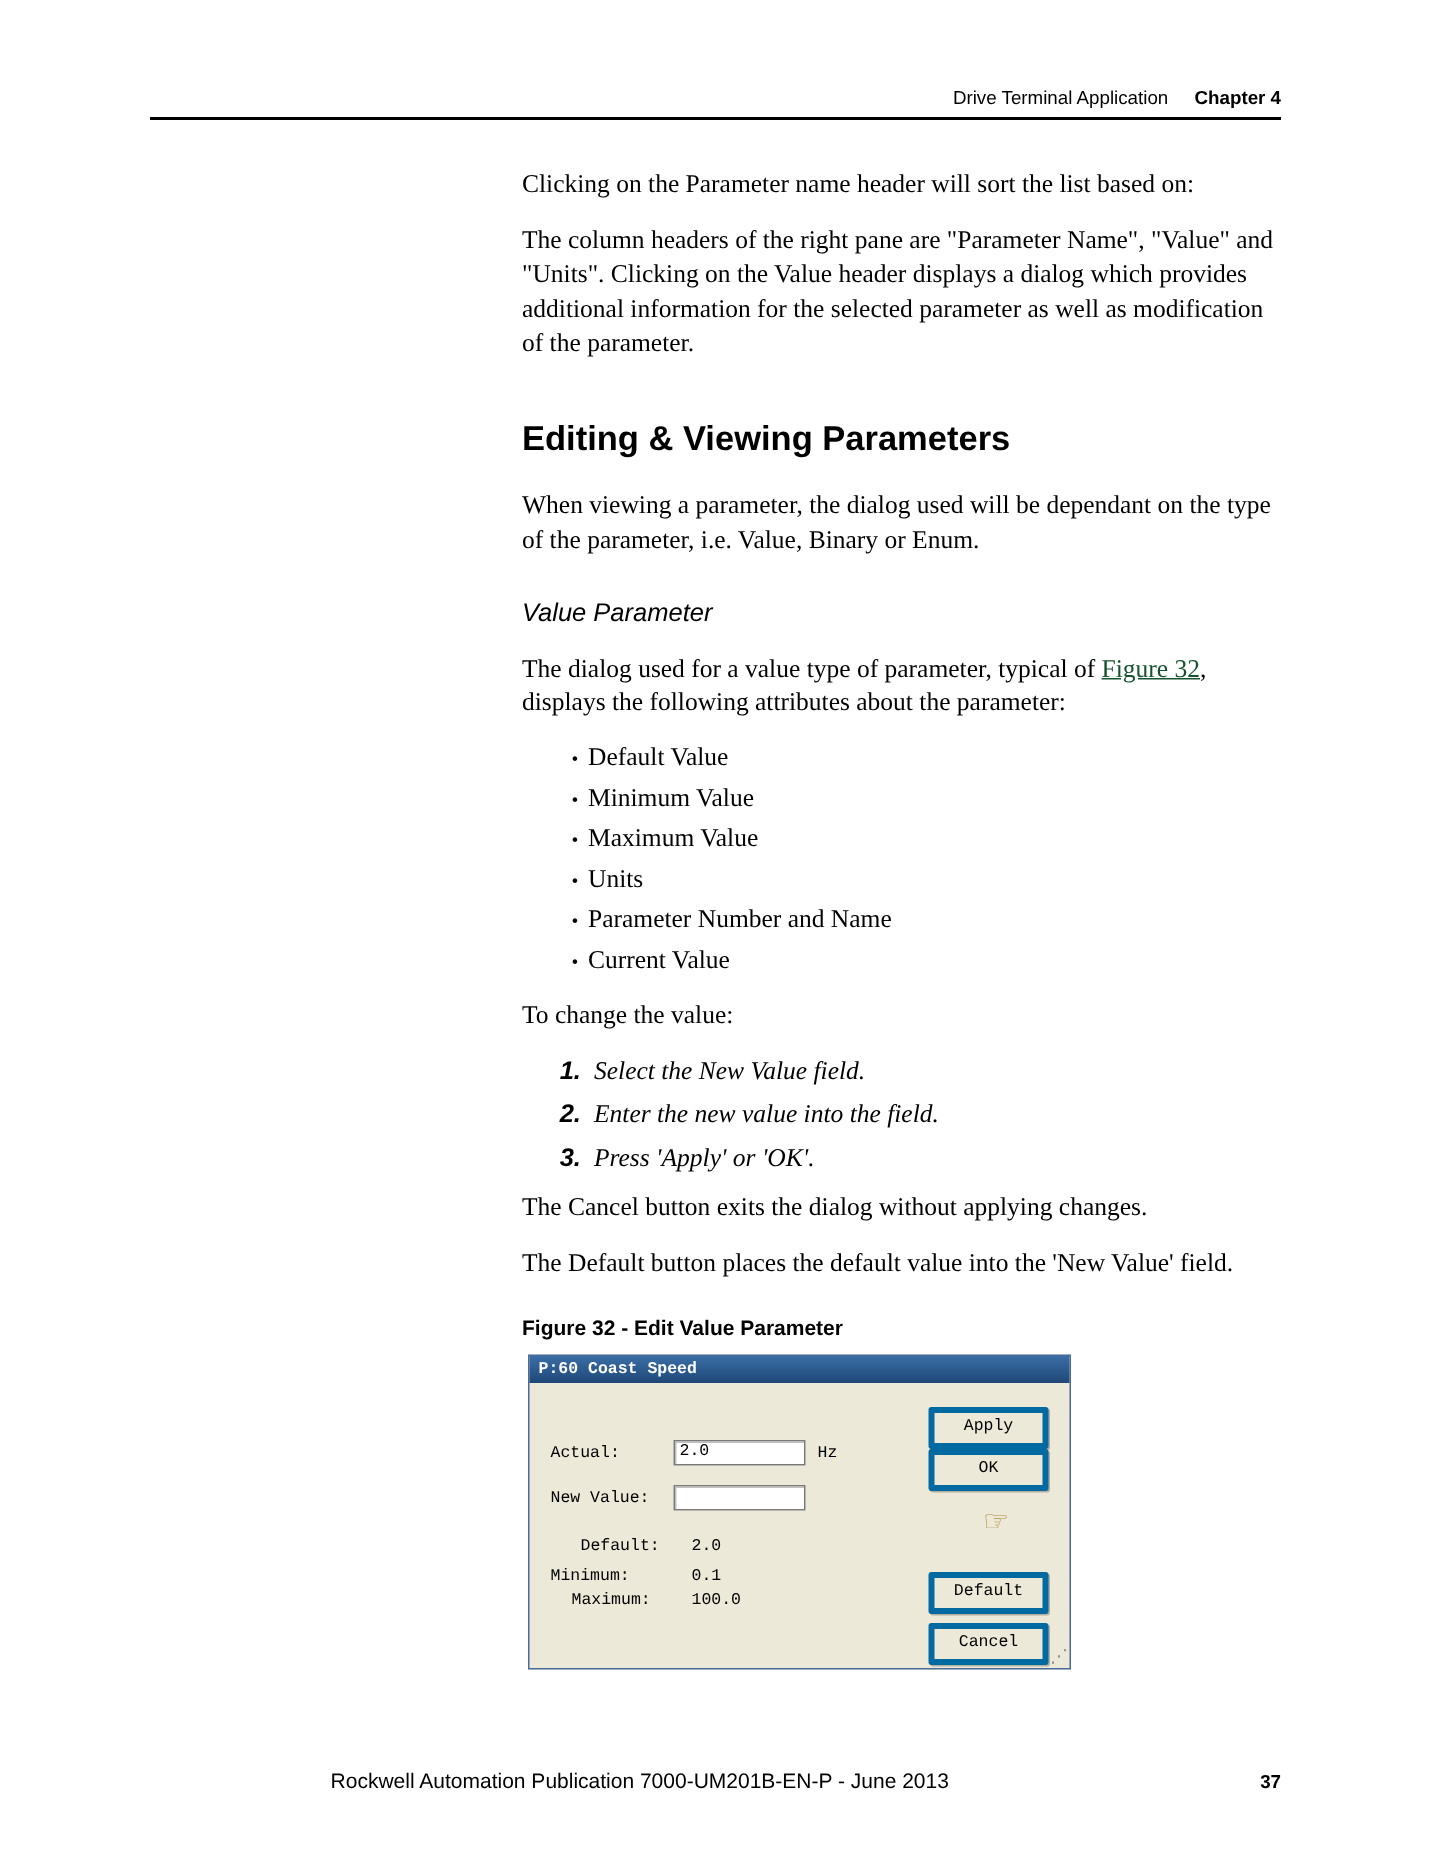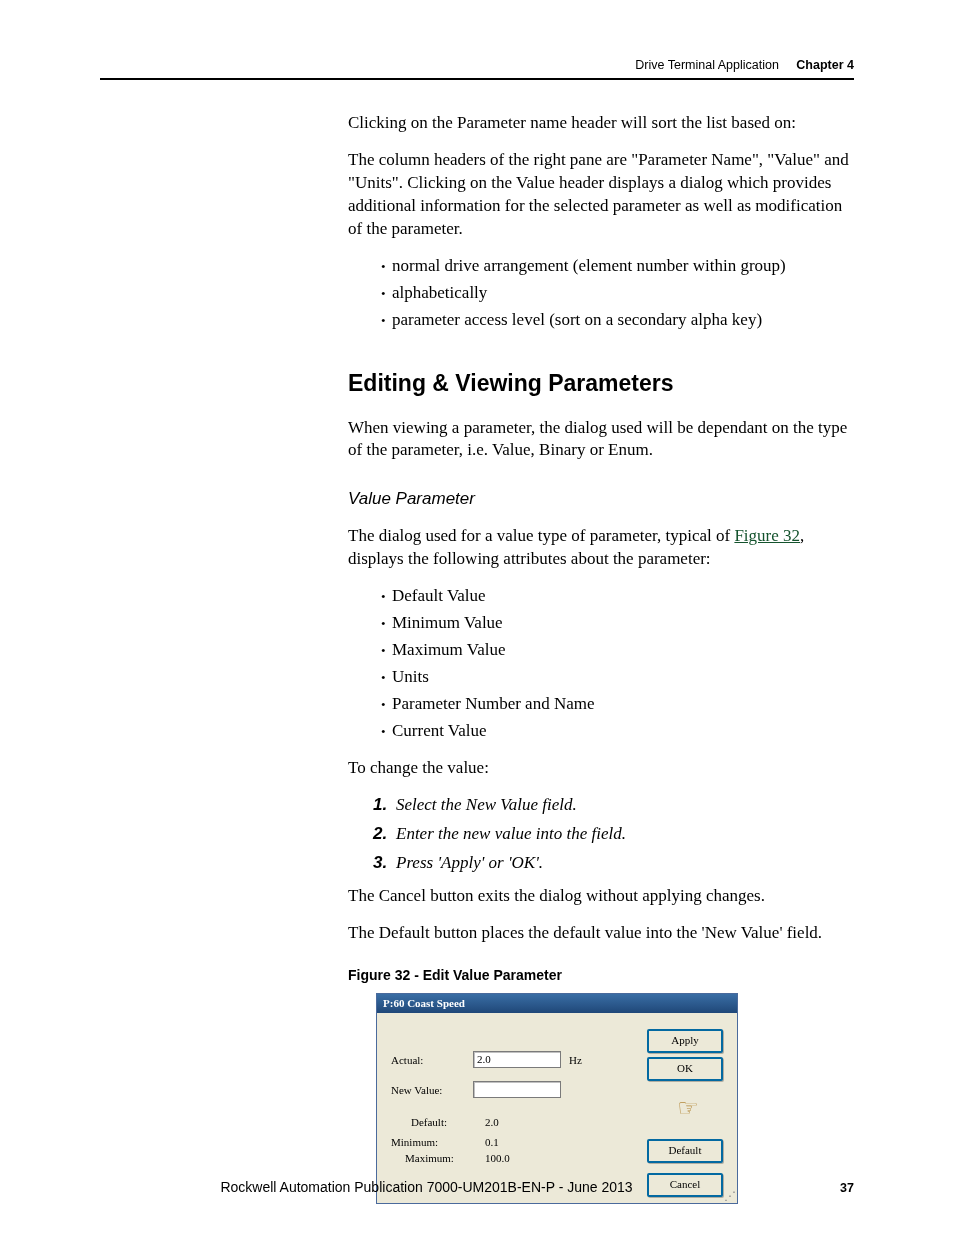--- a/index.html
+++ b/index.html
@@ -73,23 +73,23 @@
     font-family: Arial, Helvetica, sans-serif;
     font-weight: bold;
     font-size: 14px;
     margin: 22px 0 8px 0;
   }
 
   
   .dialog {
     position: relative;
     width: 360px;
-    margin-left: 28px;
+    margin-left: 4px;
     border: 1px solid #4a6a9c;
-    font-family: Liberation Serif, serif;
+    font-family: Liberation Mono, monospace;
     font-size: 11px;
     background: #ece9d8;
   }
   .dialog .titlebar {
     background: linear-gradient(#3a6ea5, #1f4778);
     color: #fff;
     font-weight: bold;
     font-size: 11px;
     padding: 2px 6px;
   }
@@ -107,21 +107,21 @@
     font-size: 11px;
     line-height: 15px;
     box-shadow: inset 1px 1px 0 #c0c0c0;
   }
   .dval { position: absolute; color: #000; }
   .dbtn {
     position: absolute;
     width: 72px;
     height: 20px;
     background: #ece9d8;
-    border: 2px solid #0369a1;
+    border: 4px solid #0369a1;
     box-shadow: 1px 1px 0 rgba(0,0,0,.25);
     font-size: 11px;
     text-align: center;
     line-height: 18px;
     border-radius: 2px;
   }
   .resize {
     position: absolute;
     right: 1px;
     bottom: 1px;
@@ -172,25 +172,20 @@
     <span class="light">Drive Terminal Application</span>
     <span class="bold">Chapter 4</span>
   </div>
   <div class="header-rule"></div>
 
   <div class="content">
 
     <p>Clicking on the Parameter name header will sort the list based on:</p>
 
     <p>The column headers of the right pane are "Parameter Name", "Value" and "Units". Clicking on the Value header displays a dialog which provides additional information for the selected parameter as well as modification of the parameter.</p>
-    <ul class="bullet">
-      <li>normal drive arrangement (element number within group)</li>
-      <li>alphabetically</li>
-      <li>parameter access level (sort on a secondary alpha key)</li>
-    </ul>
 
     <h2 class="section">Editing &amp; Viewing Parameters</h2>
 
     <p>When viewing a parameter, the dialog used will be dependant on the type of the parameter, i.e. Value, Binary or Enum.</p>
 
     <div class="subhead">Value Parameter</div>
 
     <p>
       <span>The dialog used for a value type of parameter, typical of </span><a href="#" class="figlink">Figure 32</a><span>, displays the following attributes about the parameter:</span>
     </p>

